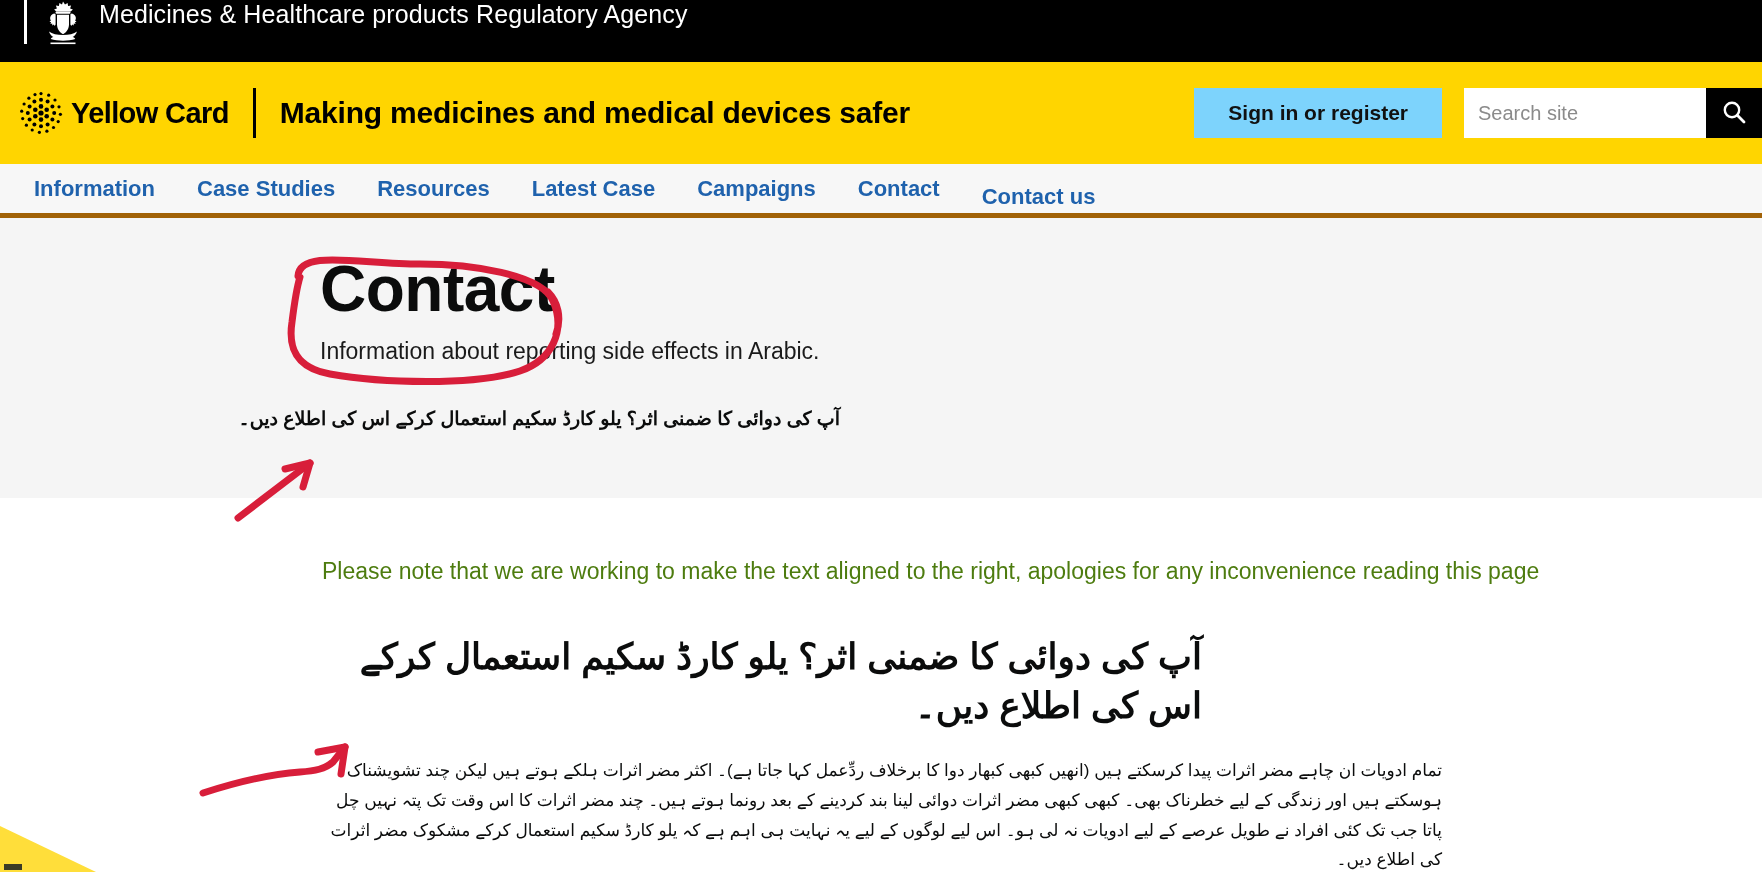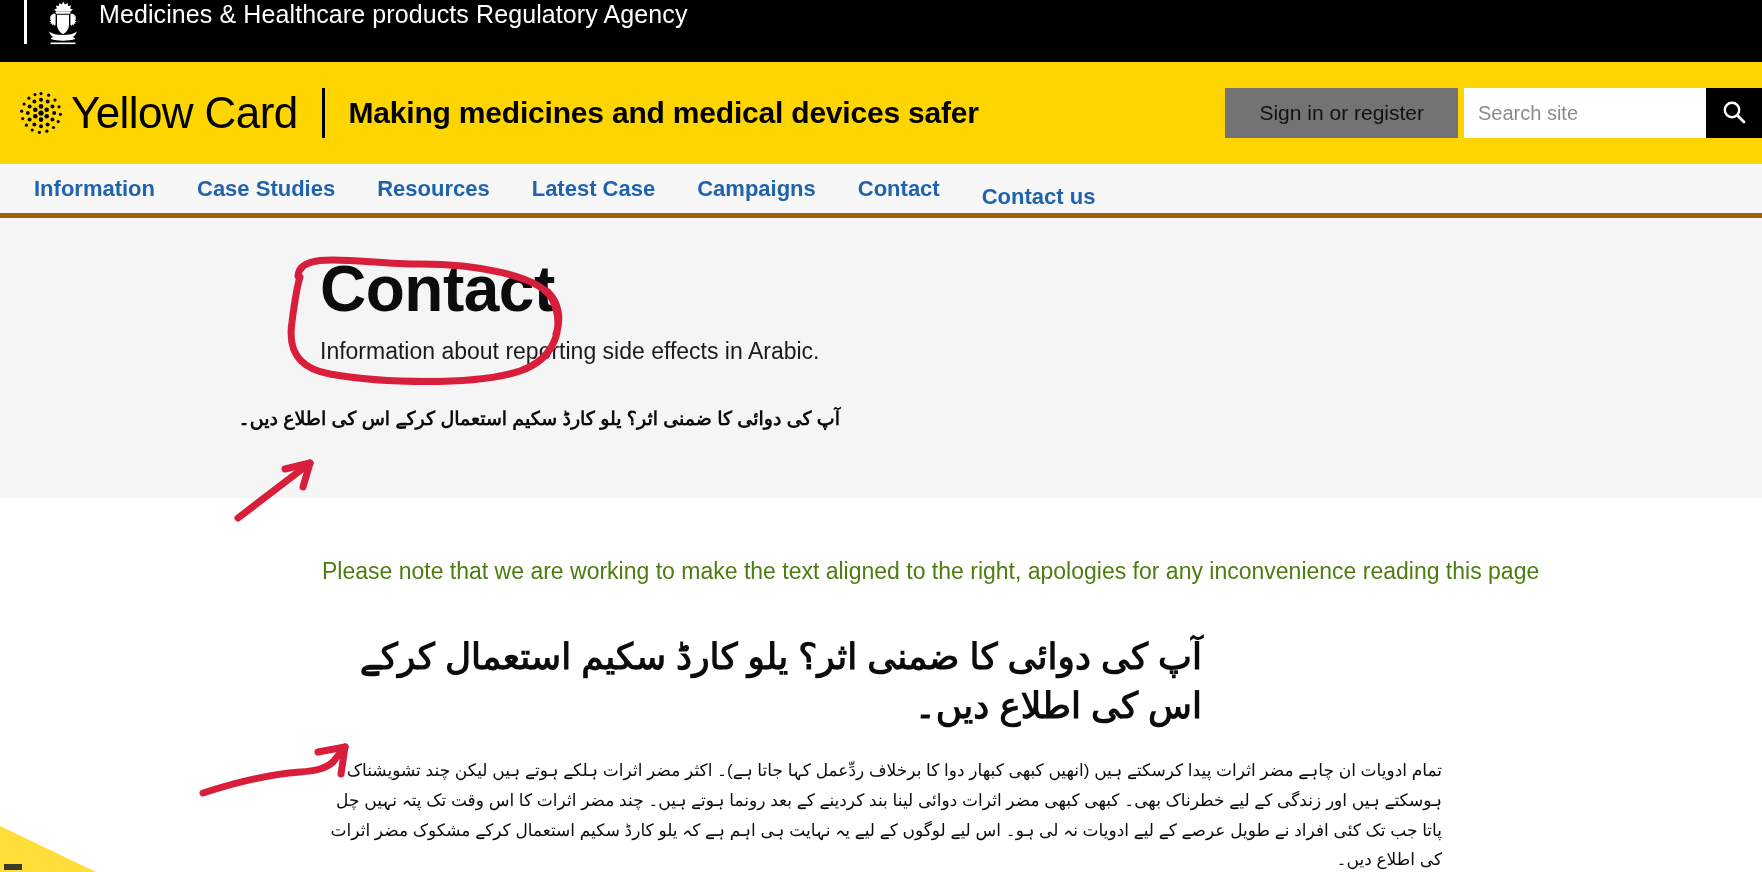--- a/index.html
+++ b/index.html
@@ -37,42 +37,42 @@
     height: 102px;
     background: #FFD500;
     display: flex;
     align-items: center;
     padding-left: 18px;
     position: relative;
   }
   .yc-logo { display: flex; align-items: center; flex: none; }
   .yc-dots { width: 46px; height: 46px; flex: none; margin-right: 7px; }
   .yc-word {
-    font-size: 44px; font-weight: normal; color: #000;
+    font-size: 29px; font-weight: bold; color: #000;
     letter-spacing: -0.6px; white-space: nowrap;
   }
   .brand-divider {
     width: 3px; height: 50px; background: #000; margin: 0 24px; flex: none;
   }
   .strapline {
     font-size: 30px; font-weight: bold; color: #000;
     letter-spacing: -0.2px; white-space: nowrap;
   }
   .header-right {
     position: absolute; right: 0; top: 0; height: 100%;
     display: flex; align-items: center;
   }
   .signin-btn {
-    background: #737373; border: none; color: #111;
+    background: #7dd3fc; border: none; color: #111;
     font-family: "Liberation Sans", sans-serif;
-    font-size: 21px; font-weight: normal;
+    font-size: 21px; font-weight: bold;
     height: 50px; padding: 0 34px;
     cursor: pointer; white-space: nowrap;
   }
-  .search-wrap { display: flex; align-items: center; margin-left: 6px; }
+  .search-wrap { display: flex; align-items: center; margin-left: 22px; }
   .search-input {
     height: 50px; width: 242px;
     border: none; outline: none; background: #ffffff;
     font-family: "Liberation Sans", sans-serif;
     font-size: 20px; color: #333; padding: 0 14px;
   }
   .search-input::placeholder { color: #8b8b8b; }
   .search-btn {
     width: 56px; height: 50px; background: #000; border: none;
     display: flex; align-items: center; justify-content: center;

